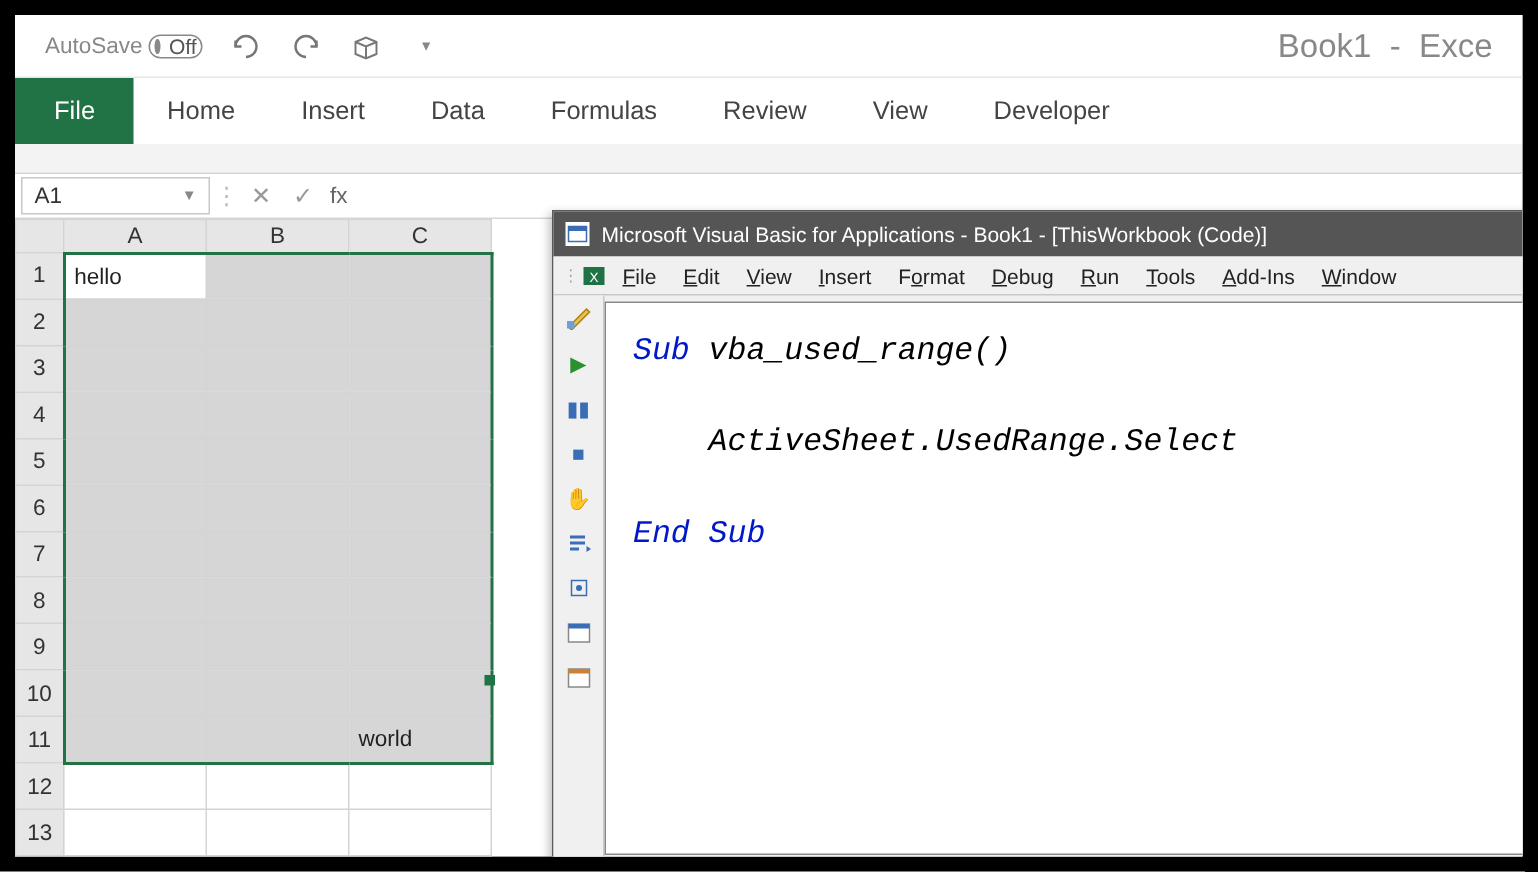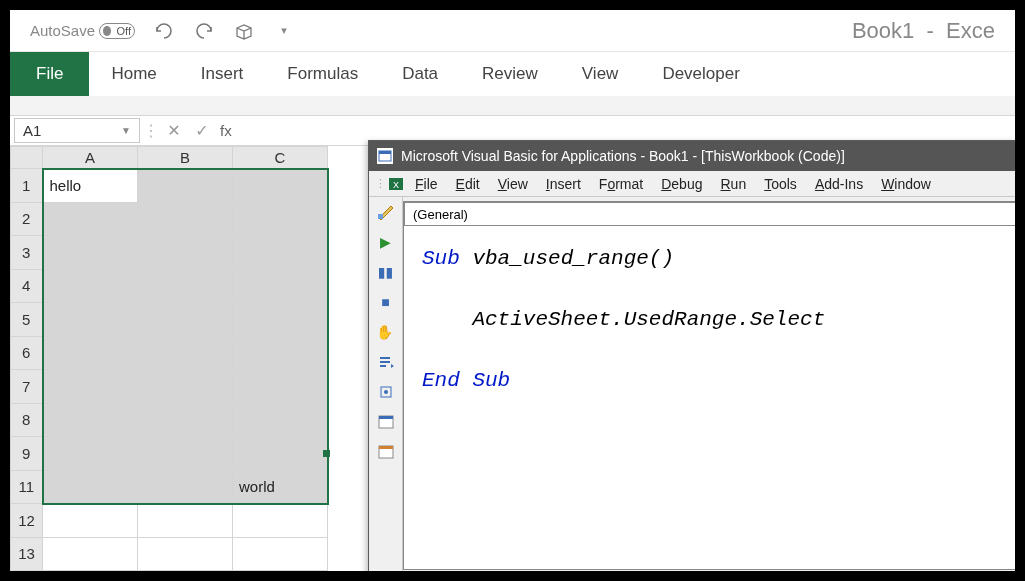--- a/index.html
+++ b/index.html
@@ -35,21 +35,21 @@
     width: 36px; height: 16px;
     border: 1px solid #888; border-radius: 9px;
     position: relative;
     display: flex; align-items: center;
     padding: 0 3px;
   }
   .toggle-knob {
     width: 10px; height: 10px; border-radius: 50%;
     background: #888;
   }
-  .toggle-label { font-size: 11px; margin-left: 6px; color:#555;}
+  .toggle-label { font-size: 14px; margin-left: 6px; color:#555;}
   .qat-icon { width:22px; height:22px; display:flex; align-items:center; justify-content:center; color:#777;}
   .titlebar-right { color:#888; font-size:22px; }
   
   .ribbon-tabs {
     height: 44px;
     display: flex;
     align-items: stretch;
     font-size: 17px;
     background: #fff;
   }
@@ -226,22 +226,22 @@
     </div>
     <div class="titlebar-right">
       <span>Book1</span> &nbsp;-&nbsp; <span>Exce</span>
     </div>
   </div>
 
   <div class="ribbon-tabs">
     <div class="ribbon-tab file">File</div>
     <div class="ribbon-tab">Home</div>
     <div class="ribbon-tab">Insert</div>
+    <div class="ribbon-tab">Data</div>
     <div class="ribbon-tab">Formulas</div>
-    <div class="ribbon-tab">Data</div>
     <div class="ribbon-tab">Review</div>
     <div class="ribbon-tab">View</div>
     <div class="ribbon-tab">Developer</div>
   </div>
   <div class="ribbon-area"></div>
 
   <div class="formula-row">
     <div class="name-box">
       <span>A1</span>
       <span class="dd">▼</span>
@@ -306,20 +306,26 @@
             <td class="colC sel sel-border-right"></td>
           </tr>
           <tr>
             <td class="rowhdr">8</td>
             <td class="colA sel sel-border-left"></td>
             <td class="colB sel"></td>
             <td class="colC sel sel-border-right"></td>
           </tr>
           <tr>
             <td class="rowhdr">9</td>
+            <td class="colA sel sel-border-left"></td>
+            <td class="colB sel"></td>
+            <td class="colC sel sel-border-right"></td>
+          </tr>
+          <tr>
+            <td class="rowhdr">10</td>
             <td class="colA sel sel-border-left"></td>
             <td class="colB sel"></td>
             <td class="colC sel sel-border-right"></td>
           </tr>
           <tr>
             <td class="rowhdr">11</td>
             <td class="colA sel sel-border-bottom sel-border-left"></td>
             <td class="colB sel sel-border-bottom"></td>
             <td class="colC sel sel-border-bottom sel-border-right">world</td>
           </tr>
@@ -400,23 +406,20 @@
             </svg>
           </span>
         <span class="tb-icon">
             <svg width="16" height="14" viewBox="0 0 16 14">
               <rect x="1" y="1" width="14" height="12" fill="#fff" stroke="#888"></rect>
               <rect x="1" y="1" width="14" height="3" fill="#d08030"></rect>
             </svg>
           </span>
       </div>
       <div class="vbe-code-wrap">
-        <div class="vbe-dropdown">
-          <span>(General)</span>
-        </div>
         <div class="vbe-code"><span class="kw">Sub</span><span> vba_used_range()</span>
 
 <span>    ActiveSheet.UsedRange.Select</span>
 
 <span class="kw">End Sub</span></div>
       </div>
     </div>
   </div>
 
 </div>

